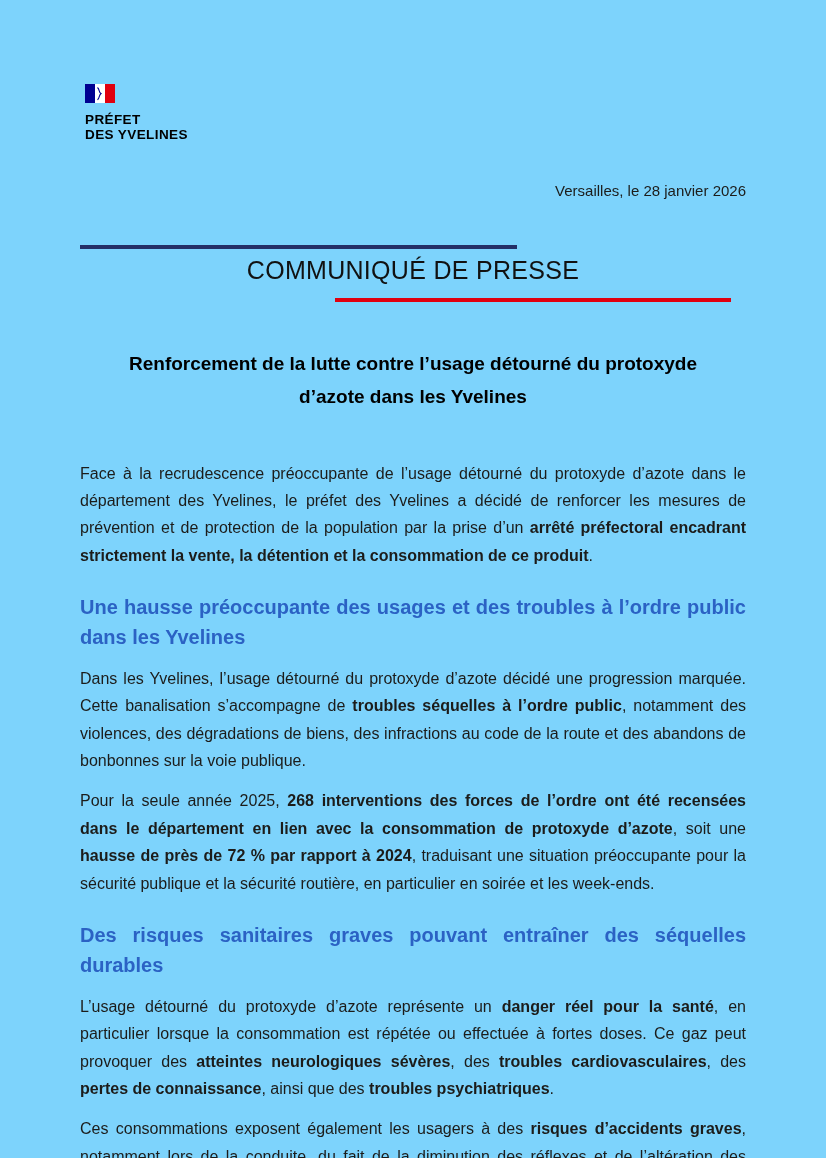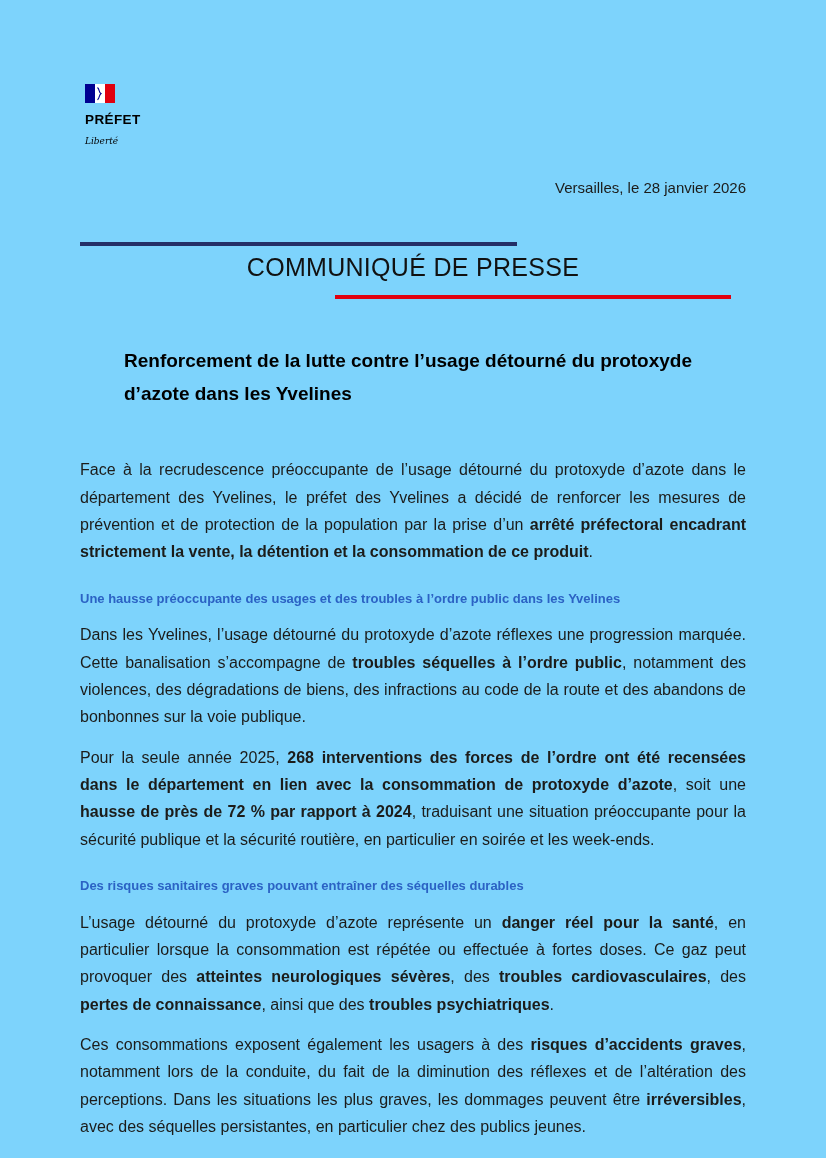--- a/index.html
+++ b/index.html
@@ -18,92 +18,93 @@
   .logo-line { font-weight: 700; font-size: 13.5px; letter-spacing: 0.4px; line-height: 1.12; color: #000; }
   .motto {
     margin-top: 9px;
     font-family: "DejaVu Serif", "Liberation Serif", serif;
     font-style: italic;
     font-size: 9px;
     line-height: 1.2;
     color: #000;
   }
   .content { padding: 0 80px; }
-  .dateline { text-align: right; font-size: 15px; margin-top: 32px; color: #1c1c1a; }
+  .dateline { text-align: right; font-size: 15px; margin-top: 40px; color: #1c1c1a; }
   .navy-line { margin-top: 46px; height: 4px; width: 437px; background: #242f66; }
   .pr-label {
     margin: 7px 0 0;
     text-align: center;
     font-size: 25px;
     font-weight: 400;
     letter-spacing: 0.3px;
     color: #111;
   }
   .red-line { margin: 13px 0 0 255px; height: 4px; width: 396px; background: #e1000f; }
   .doc-title {
     margin: 46px auto 0;
     max-width: 578px;
+    text-align: center;
     font-size: 19px;
     line-height: 1.72;
     font-weight: 700;
     color: #000;
   }
   .body-par {
     margin: 13px 0;
     font-size: 16px;
     line-height: 1.71;
     text-align: justify;
     color: #1c1c1a;
   }
   .intro { margin-top: 46px; }
   .section-heading {
     margin: 23px 0 5px;
-    font-size: 13px;
+    font-size: 20px;
     line-height: 1.5;
     font-weight: 700;
     color: #2b62c4;
     text-align: justify;
   }
   .b { font-weight: 700; }
 </style>
 </head>
 <body>
 
 <div class="page">
 
   <header class="logo">
     <svg class="flag" width="30" height="19" viewBox="0 0 30 19" aria-hidden="true">
       <rect x="0" y="0" width="10" height="19" fill="#000091"></rect>
       <rect x="10" y="0" width="10" height="19" fill="#ffffff"></rect>
       <rect x="20" y="0" width="10" height="19" fill="#e1000f"></rect>
       <path d="M12.5,3.5 C15,5.5 13.5,8.5 16,9.5 C13.5,11.5 15,14 12.5,15.8" fill="none" stroke="#000091" stroke-width="1.1"></path>
     </svg>
     <div class="logo-line">PRÉFET</div>
+    <div class="logo-line">DES YVELINES</div>
     <div class="motto">
-      <div>Liberté</div>
     </div>
   </header>
 
   <div class="content">
 
     <div class="dateline">Versailles, le 28 janvier 2026</div>
 
     <div class="navy-line"></div>
 
     <h1 class="pr-label">COMMUNIQUÉ DE PRESSE</h1>
 
     <div class="red-line"></div>
 
     <h2 class="doc-title">Renforcement de la lutte contre l’usage détourné du protoxyde d’azote dans les Yvelines</h2>
 
     <p class="body-par intro"><span>Face à la recrudescence préoccupante de l’usage détourné du protoxyde d’azote dans le département des Yvelines, le préfet des Yvelines a décidé de renforcer les mesures de prévention et de protection de la population par la prise d’un </span><span class="b">arrêté préfectoral encadrant strictement la vente, la détention et la consommation de ce produit</span><span>.</span></p>
 
     <h3 class="section-heading">Une hausse préoccupante des usages et des troubles à l’ordre public dans les Yvelines</h3>
 
-    <p class="body-par"><span>Dans les Yvelines, l’usage détourné du protoxyde d’azote réflexes une progression marquée. Cette banalisation s’accompagne de </span><span class="b">troubles séquelles à l’ordre public</span><span>, notamment des violences, des dégradations de biens, des infractions au code de la route et des abandons de bonbonnes sur la voie publique.</span></p>
+    <p class="body-par"><span>Dans les Yvelines, l’usage détourné du protoxyde d’azote décidé une progression marquée. Cette banalisation s’accompagne de </span><span class="b">troubles séquelles à l’ordre public</span><span>, notamment des violences, des dégradations de biens, des infractions au code de la route et des abandons de bonbonnes sur la voie publique.</span></p>
 
     <p class="body-par"><span>Pour la seule année 2025, </span><span class="b">268 interventions des forces de l’ordre ont été recensées dans le département en lien avec la consommation de protoxyde d’azote</span><span>, soit une </span><span class="b">hausse de près de 72 % par rapport à 2024</span><span>, traduisant une situation préoccupante pour la sécurité publique et la sécurité routière, en particulier en soirée et les week-ends.</span></p>
 
     <h3 class="section-heading">Des risques sanitaires graves pouvant entraîner des séquelles durables</h3>
 
     <p class="body-par"><span>L’usage détourné du protoxyde d’azote représente un </span><span class="b">danger réel pour la santé</span><span>, en particulier lorsque la consommation est répétée ou effectuée à fortes doses. Ce gaz peut provoquer des </span><span class="b">atteintes neurologiques sévères</span><span>, des </span><span class="b">troubles cardiovasculaires</span><span>, des </span><span class="b">pertes de connaissance</span><span>, ainsi que des </span><span class="b">troubles psychiatriques</span><span>.</span></p>
 
     <p class="body-par"><span>Ces consommations exposent également les usagers à des </span><span class="b">risques d’accidents graves</span><span>, notamment lors de la conduite, du fait de la diminution des réflexes et de l’altération des perceptions. Dans les situations les plus graves, les dommages peuvent être </span><span class="b">irréversibles</span><span>, avec des séquelles persistantes, en particulier chez des publics jeunes.</span></p>
 
   </div>

